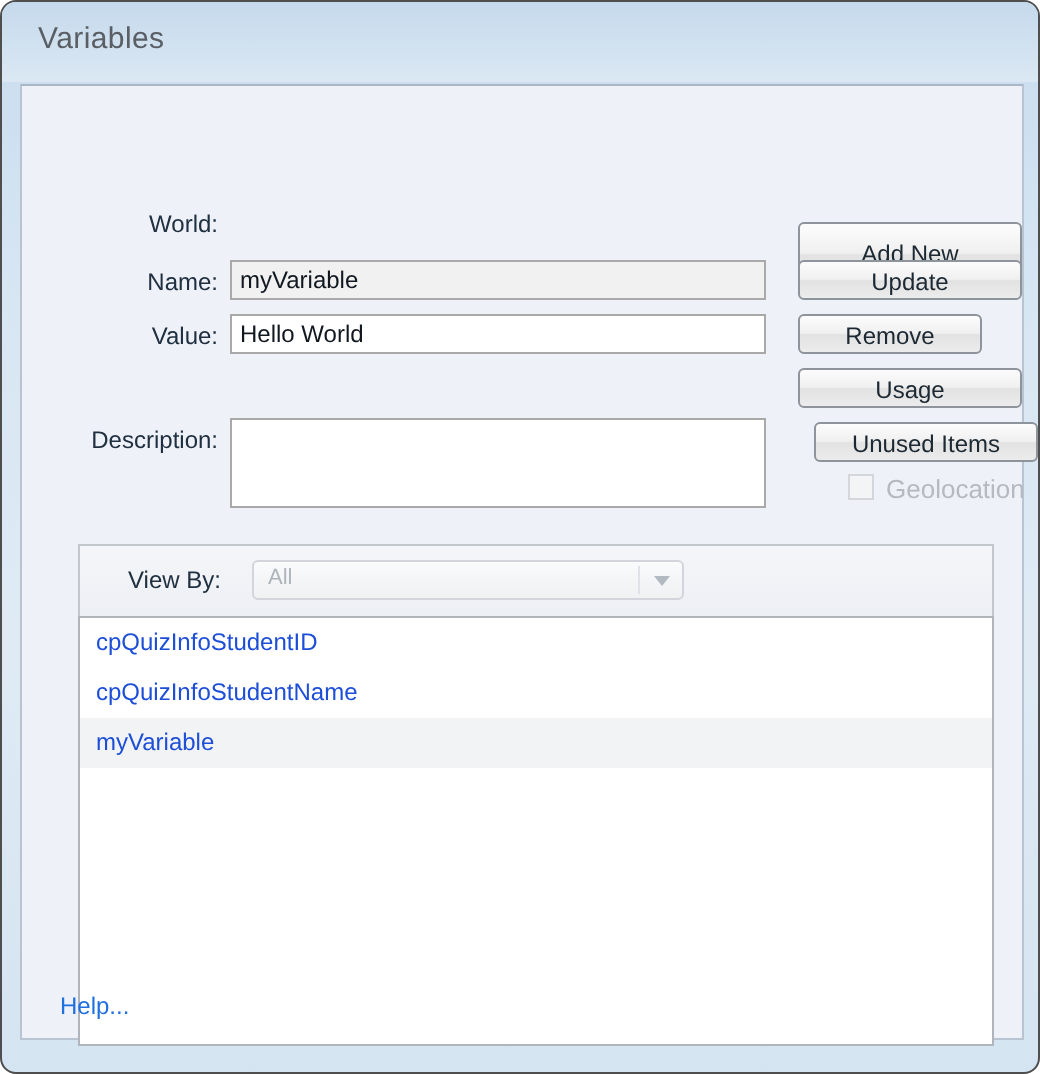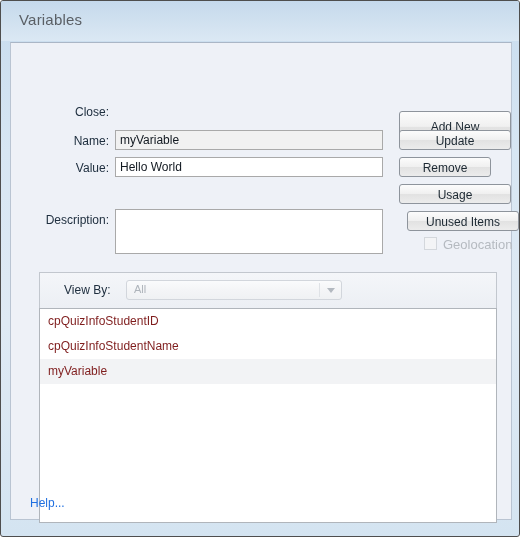--- a/index.html
+++ b/index.html
@@ -12,21 +12,21 @@
   }
 
   
   #dialog-window {
     position: relative;
     width: 520px;
     height: 537px;
     box-sizing: border-box;
     background: linear-gradient(180deg, #c8dcee 0%, #d7e6f3 28%, #dfeaf4 60%, #d4e4f1 100%);
     border: 1px solid #4e4e4e;
-    border-radius: 3px;
+    border-radius: 8px;
     overflow: hidden;
   }
 
   
   #title-bar {
     position: absolute;
     left: 0; top: 0;
     width: 520px;
     height: 40px;
     background: linear-gradient(180deg, #c5d9ec 0%, #cfe0ef 45%, #dbe8f4 100%);
@@ -198,21 +198,21 @@
     box-sizing: border-box;
     border: 1px solid #b0b5bb;
     background: #ffffff;
     overflow: hidden;
   }
   .list-item {
     height: 25px;
     line-height: 25px;
     padding-left: 8px;
     font-size: 12px;
-    color: #7f1d1d;
+    color: #1d4ed8;
     background: #ffffff;
     cursor: default;
   }
   .list-item.selected {
     background: #f2f3f5;
   }
 
   
   #help-link {
     position: absolute;
@@ -234,21 +234,21 @@
 <body>
 
 <div id="dialog-window">
 
   <div id="title-bar">
     <div id="dialog-title">Variables</div>
   </div>
 
   <div id="content-panel">
 
-    <div class="field-label" style="left:30px; top:62px; width:68px;">Close:</div>
+    <div class="field-label" style="left:30px; top:62px; width:68px;">World:</div>
 
     <div class="field-label" style="left:30px; top:91px; width:68px;">Name:</div>
     <input class="text-input shaded" type="text" style="left: 104px; top: 87px; width: 268px; height: 20px;" value="myVariable">
 
     <div class="field-label" style="left:30px; top:118px; width:68px;">Value:</div>
     <input class="text-input" type="text" style="left: 104px; top: 114px; width: 268px; height: 20px;" value="Hello World">
 
     <div class="field-label" style="left:20px; top:170px; width:78px;">Description:</div>
     <textarea class="text-input" style="left: 104px; top: 166px; width: 268px; height: 45px;"></textarea>
 

